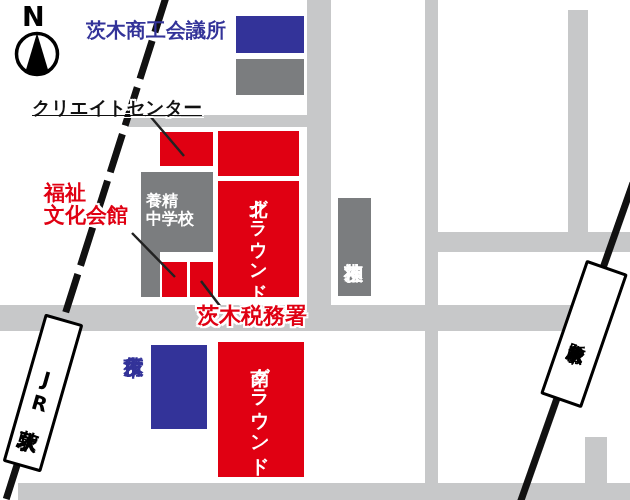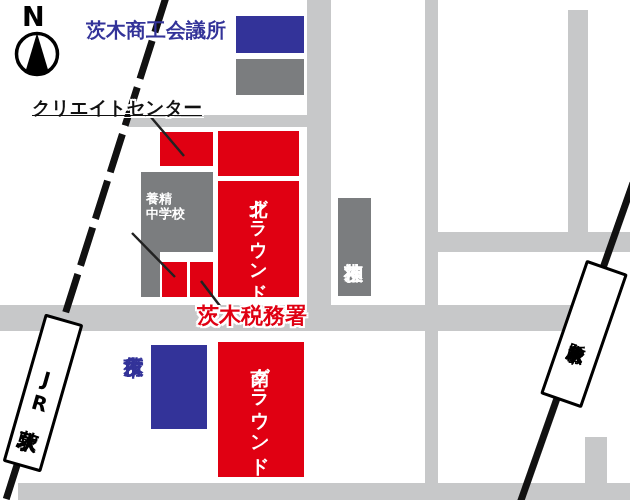--- a/index.html
+++ b/index.html
@@ -55,21 +55,21 @@
   .lbl-red{color:var(--red);}
   .lbl-black{color:#111;}
   .stroke-w{text-shadow:-2px -2px 0 #fff,2px -2px 0 #fff,-2px 2px 0 #fff,2px 2px 0 #fff,-2px 0 0 #fff,2px 0 0 #fff,0 -2px 0 #fff,0 2px 0 #fff;}
   .lbl-chamber{left:86px;top:20px;font-size:20px;}
   .lbl-tax{left:129px;top:62px;font-size:20px;}
   .lbl-create{left:32px;top:98px;font-size:18.5px;text-decoration:underline;}
   .lbl-welfare{left:44px;top:182px;font-size:21px;line-height:1.07;}
   .lbl-civic{left:197px;top:304px;font-size:22px;}
   .lbl-cityhall{left:124px;top:341px;font-size:20px;writing-mode:vertical-rl;text-orientation:upright;line-height:1;}
   .bld-label{position:absolute;color:#fff;}
-  .lbl-school{left:146px;top:192px;font-size:13px;line-height:1.15;}
+  .lbl-school{left:146px;top:192px;font-size:16px;line-height:1.15;}
   .v-center{display:flex;align-items:center;justify-content:center;writing-mode:vertical-rl;text-orientation:upright;}
   .lbl-north{left:218px;top:181px;width:81px;height:116px;font-size:18px;letter-spacing:1px;}
   .lbl-south{left:218px;top:342px;width:86px;height:135px;font-size:19px;letter-spacing:1px;}
   .lbl-shrine{left:338px;top:198px;width:33px;height:98px;font-size:19px;}
   .lbl-n{left:22px;top:2px;font-size:27px;color:#000;}
 </style>
 </head>
 <body>
 
 <div id="map">
@@ -111,20 +111,24 @@
   <div class="station station-jr">
     <span>JR茨木駅</span>
   </div>
   <div class="station station-hankyu">
     <span>阪急茨木市駅</span>
   </div>
 
   <div class="lbl lbl-n">N</div>
   <div class="lbl lbl-blue lbl-chamber">茨木商工会議所</div>
   <div class="lbl lbl-black stroke-w lbl-create">クリエイトセンター</div>
+  <div class="lbl lbl-red stroke-w lbl-welfare">
+    <span>福祉</span><br>
+    <span>文化会館</span>
+  </div>
   <div class="lbl lbl-red stroke-w lbl-civic">茨木税務署</div>
   <div class="lbl lbl-blue lbl-cityhall">茨木市役所</div>
   <div class="bld-label lbl-school">
     <span>養精</span><br>
     <span>中学校</span>
   </div>
   <div class="bld-label v-center lbl-north">北グラウンド</div>
   <div class="bld-label v-center lbl-south">南グラウンド</div>
   <div class="bld-label v-center lbl-shrine">茨木神社</div>
 

